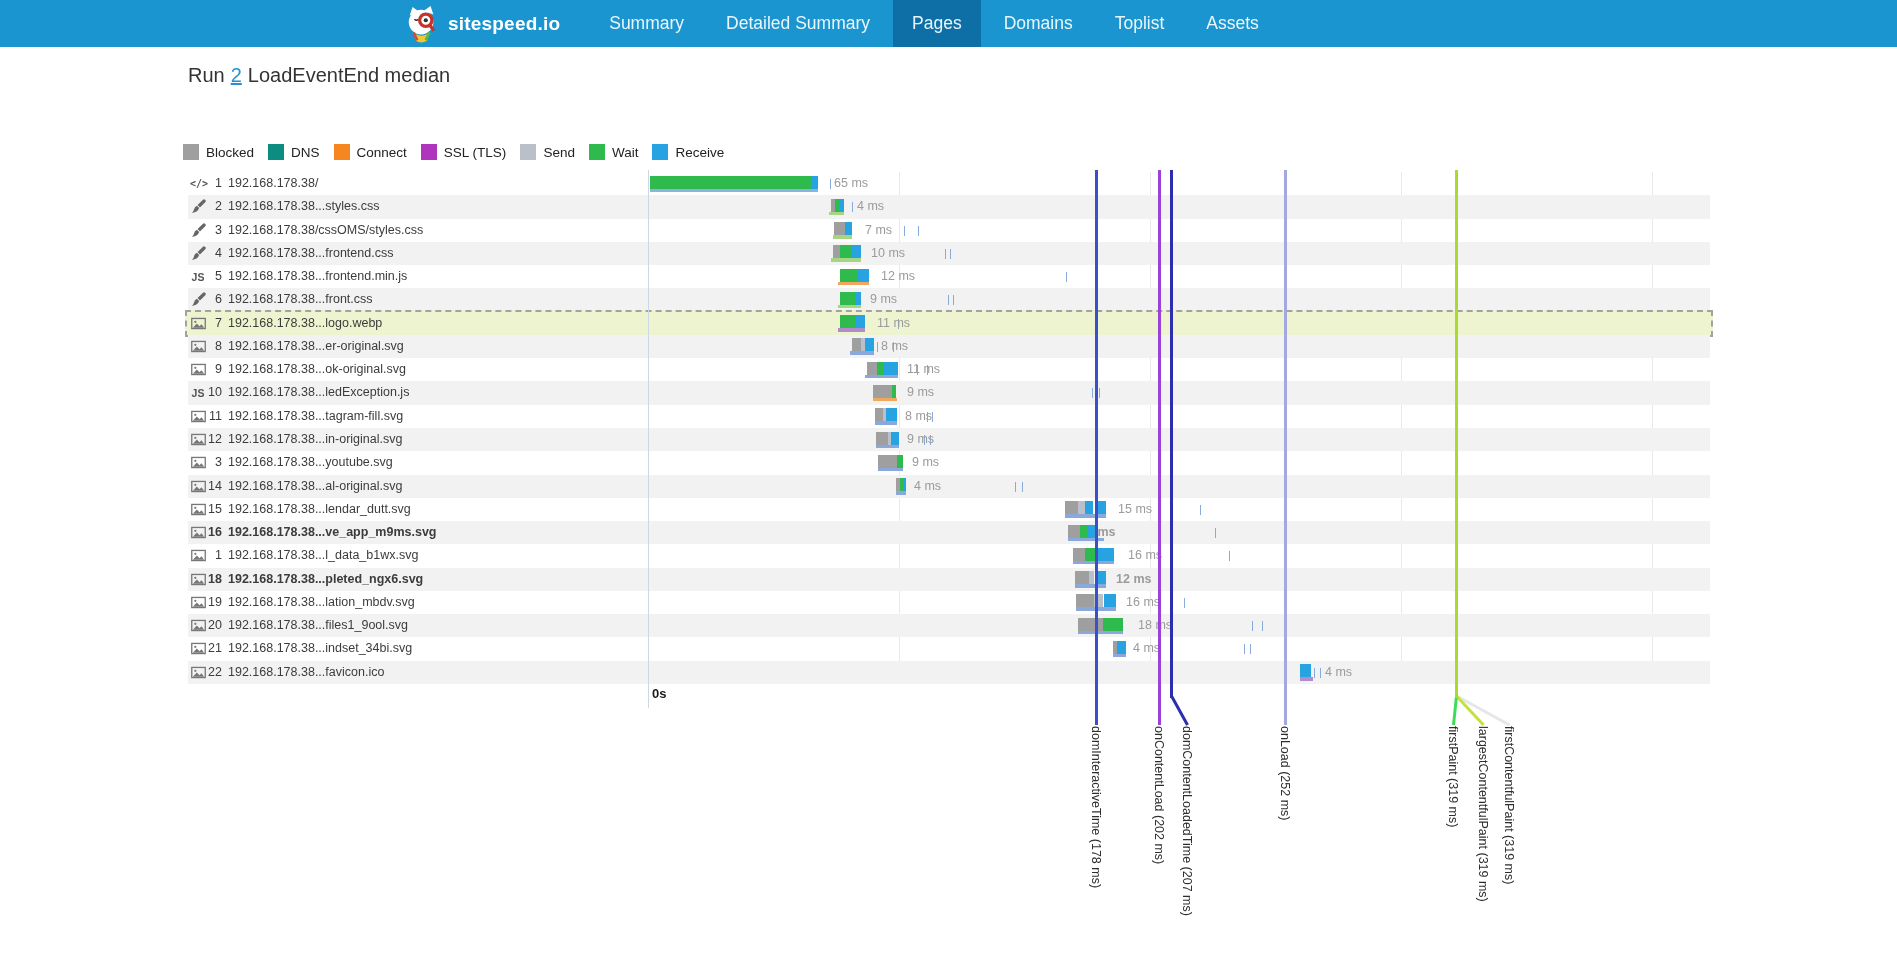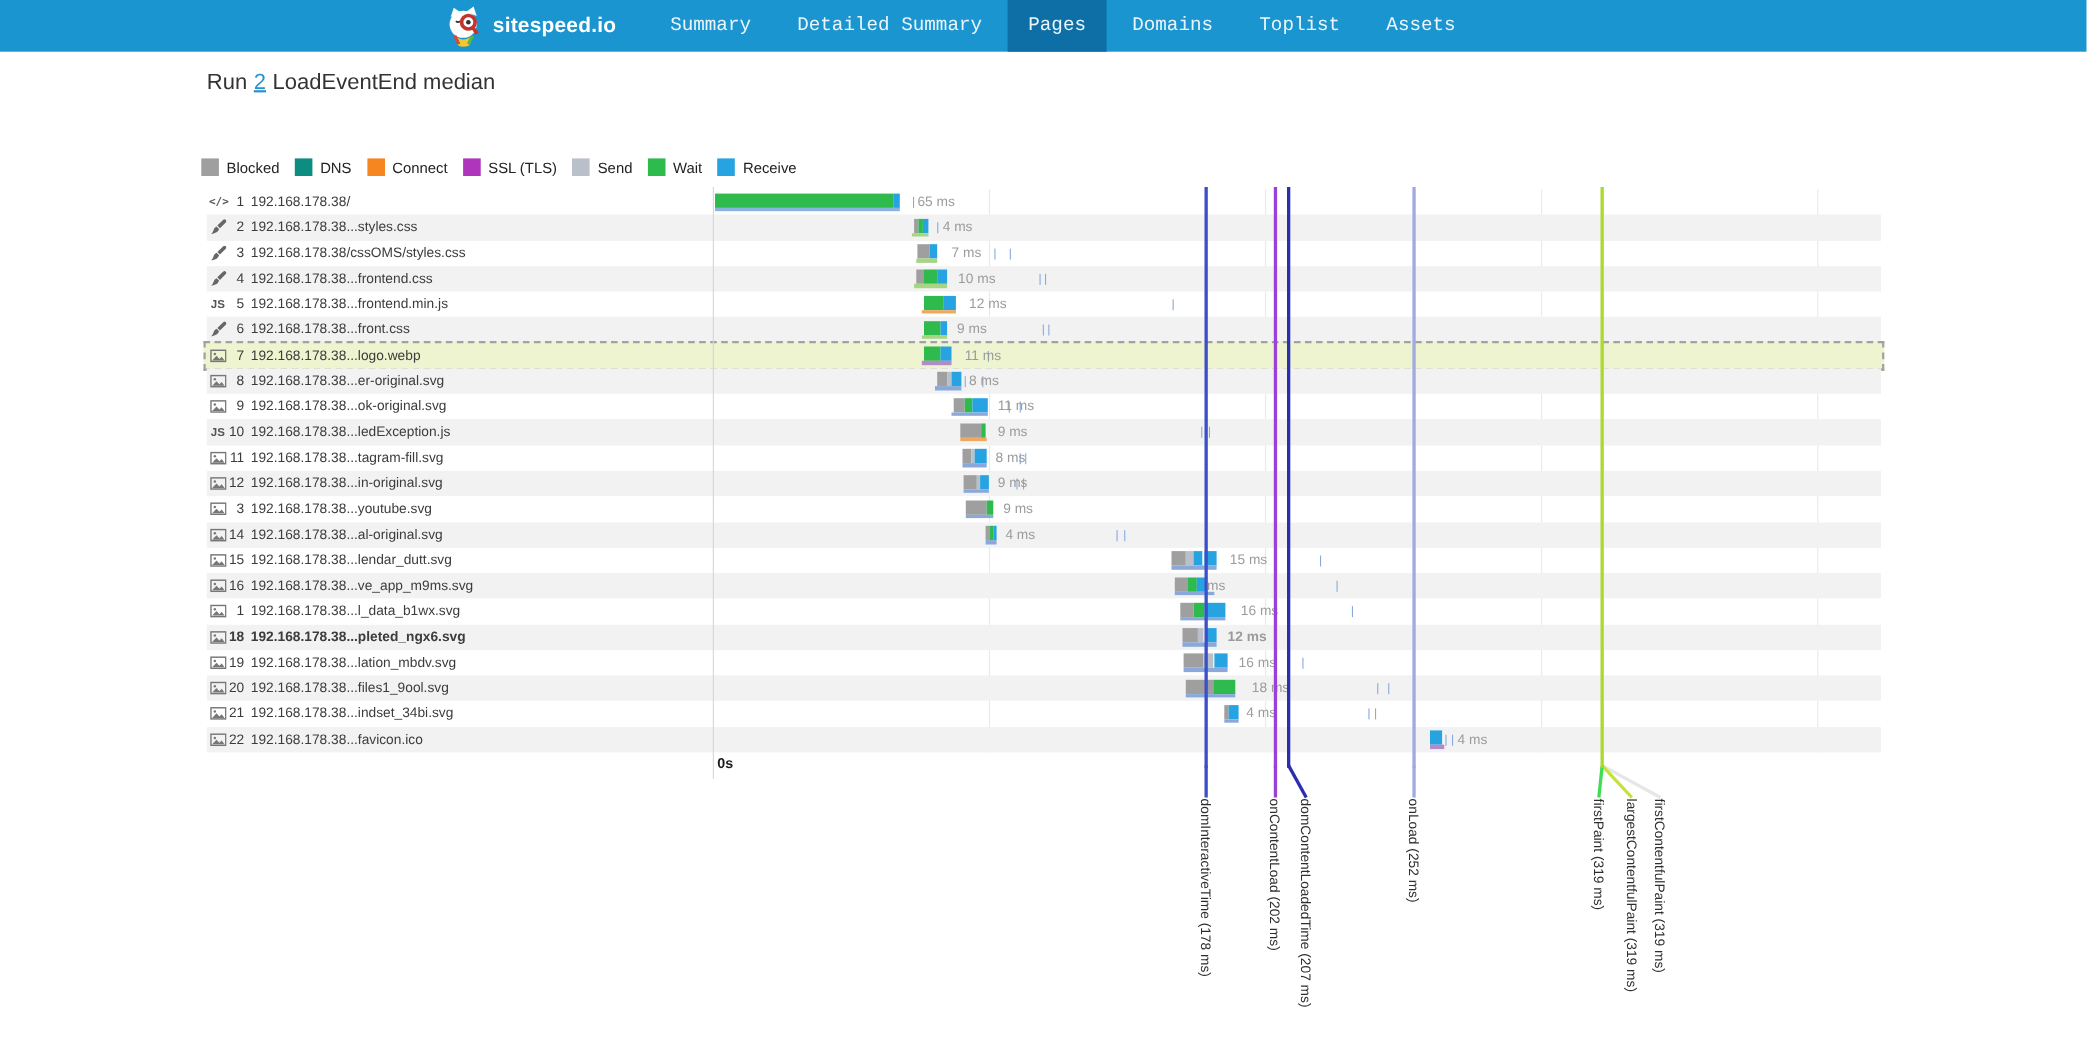--- a/index.html
+++ b/index.html
@@ -5,21 +5,21 @@
   * { margin:0; padding:0; box-sizing:border-box; }
   html,body { width:1897px; height:957px; background:#fff; overflow:hidden;
               font-family:"Liberation Sans", sans-serif; position:relative; }
 
   
   .nav { position:absolute; top:0; left:0; width:1897px; height:47px;
          background:#1a95cf; display:flex; align-items:center; padding-left:404px; }
   .brand { display:flex; align-items:center; margin-right:28px; cursor:pointer; }
   .brand svg { display:block; margin-right:8px; }
   .brand-name { color:#fff; font-weight:bold; font-size:19px; letter-spacing:.2px; }
-  .nav-items { display:flex; height:47px; align-items:center;font-family:Liberation Mono, monospace; }
+  .nav-items { display:flex; height:47px; align-items:center; }
   .nav-item { color:#eaf6fc; font-size:17.5px; line-height:47px; padding:0 19px;
               margin:0 2px; text-decoration:none; cursor:pointer; white-space:nowrap; }
   .nav-item.active { background:#0d6fa6; }
 
   
   .title { position:absolute; left:188px; top:64px; font-size:20px; font-weight:400;
            color:#333; }
   .run-link { color:#2792d2; text-decoration:underline; margin:0 6px; cursor:pointer; }
 
   
@@ -337,21 +337,21 @@
       <span class="r-num">15</span>
       <span class="r-url">192.168.178.38...lendar_dutt.svg</span>
       <div class="seg" style="left: 877px; width: 13px; background: rgb(159, 159, 159);"></div>
       <div class="seg" style="left: 890px; width: 7px; background: rgb(185, 192, 202);"></div>
       <div class="seg" style="left: 897px; width: 8px; background: rgb(39, 163, 226);"></div>
       <div class="seg" style="left: 907px; width: 11px; background: rgb(39, 163, 226);"></div>
       <div class="strip" style="left: 877px; width: 41px; background: rgb(138, 169, 218);"></div>
       <div class="tick" style="left: 1012px;"></div>
       <span class="ms" style="left: 930px;">15 ms</span>
     </div>
-    <div class="row even" style="top: 349.095px;">
+    <div class="row even" style="top: 349.095px; font-weight: bold;">
       <span class="r-icon"><svg width="15" height="15" viewBox="0 0 16 16">
           <rect x="0.8" y="2.6" width="14.4" height="10.8" fill="none" stroke="#777" stroke-width="1.4"></rect>
           <circle cx="4.6" cy="6.2" r="1.2" fill="#777"></circle>
           <path d="M2 12.4 L6.2 8 L9 11 L11.2 8.8 L14 12.4 Z" fill="#777"></path>
         </svg></span>
       <span class="r-num">16</span>
       <span class="r-url">192.168.178.38...ve_app_m9ms.svg</span>
       <div class="seg" style="left: 880px; width: 12px; background: rgb(159, 159, 159);"></div>
       <div class="seg" style="left: 892px; width: 8px; background: rgb(46, 186, 77);"></div>
       <div class="seg" style="left: 900px; width: 9px; background: rgb(39, 163, 226);"></div>

